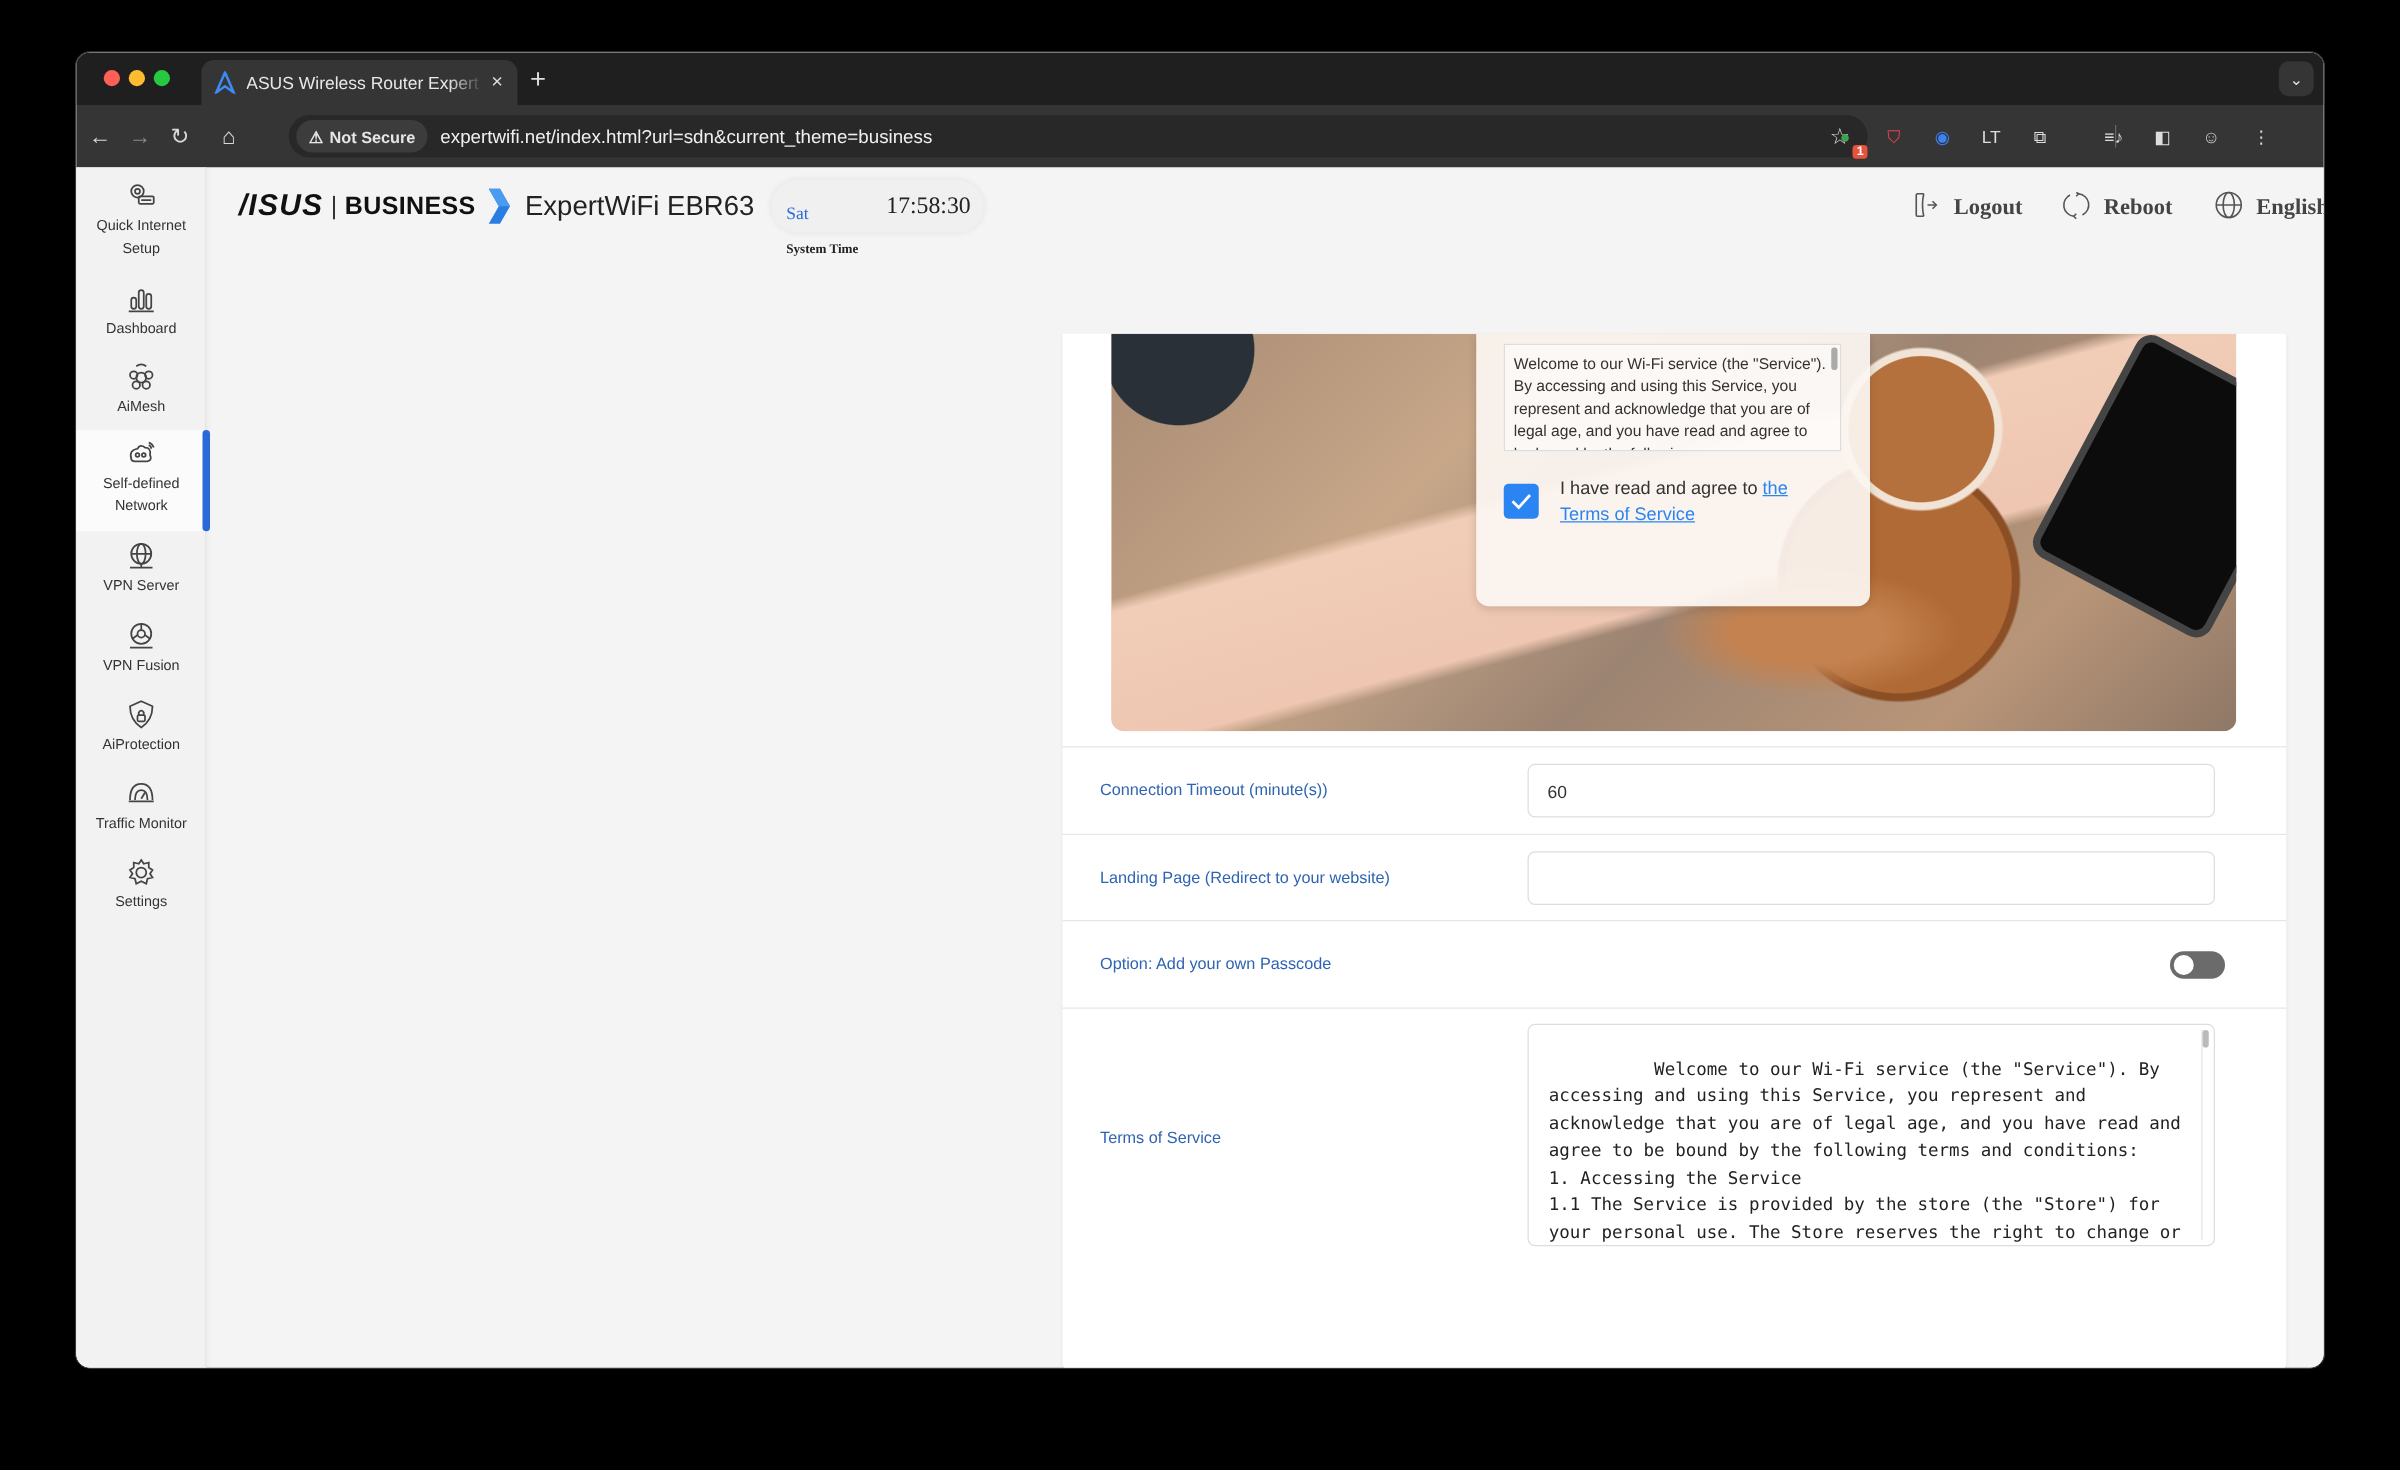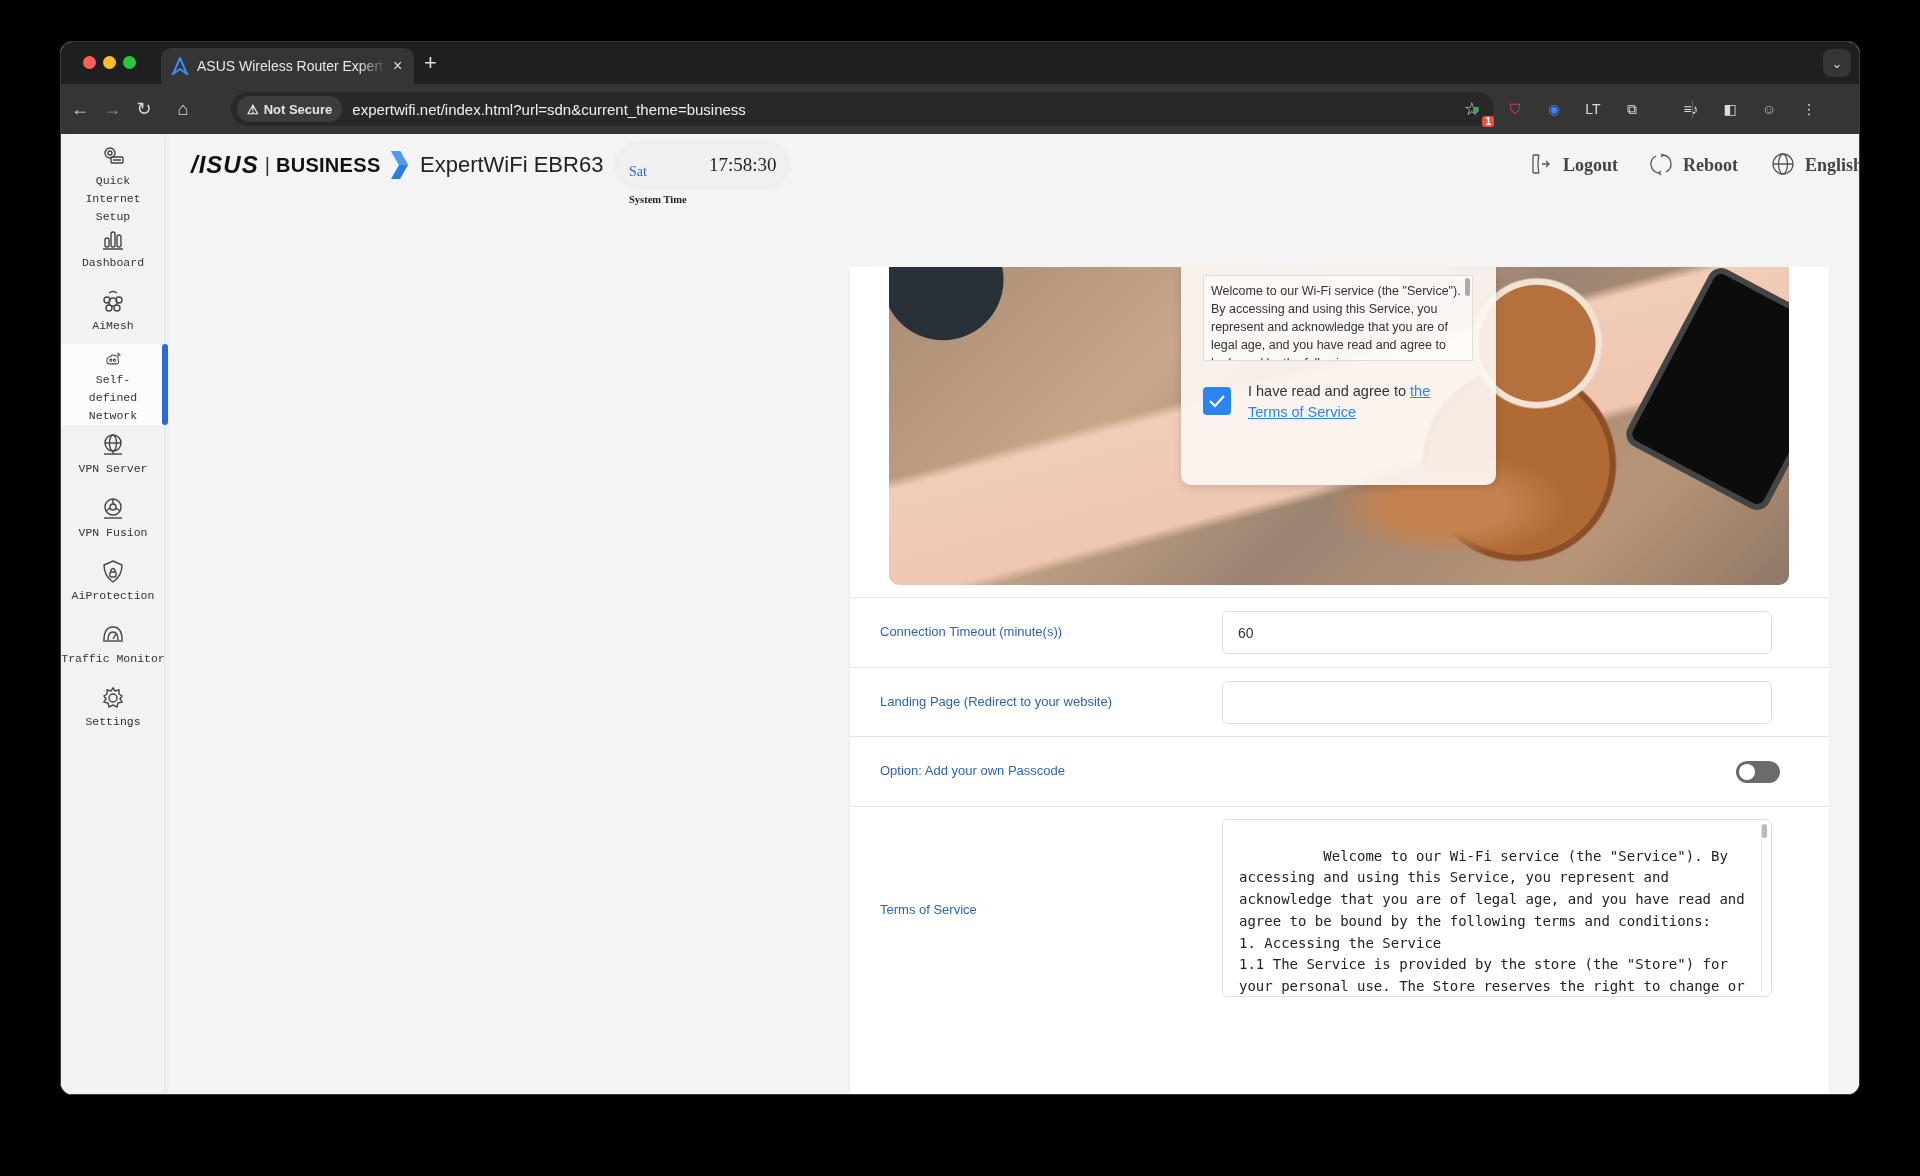--- a/index.html
+++ b/index.html
@@ -31,21 +31,21 @@
   .ext-badge { position: absolute; right: -6px; bottom: -6px; background: #e5533d; color: #fff; font-size: 10px; border-radius: 3px; padding: 0 3px; font-weight: bold; }
   .tb-sep { position: absolute; left: 1631px; top: 16px; width: 1px; height: 18px; background: #666; }
 
   
   .page { position: absolute; left: 0; top: 92px; width: 100%; height: 962px; background: #f4f4f4; }
 
   
   .sidebar { position: absolute; left: 0; top: 0; width: 104px; height: 100%; background: #f2f2f2; border-right: 1px solid #e6e6e6; box-shadow: 2px 0 4px rgba(0,0,0,0.04); }
   .side-item { position: absolute; left: 0; width: 104px; display: flex; flex-direction: column; align-items: center; cursor: pointer; text-align: center; }
   .side-item svg { width: 26px; height: 26px; stroke: #444; fill: none; stroke-width: 1.4; }
-  .side-label { font-family: Liberation Mono, monospace; font-size: 11.5px; color: #333; line-height: 18px; margin-top: 2px; }
+  .side-label { font-family: Liberation Sans, sans-serif; font-size: 11.5px; color: #333; line-height: 18px; margin-top: 2px; }
   .side-item.active { background: #fbfbfb; }
   .active-bar { position: absolute; right: -4px; top: 210px; width: 6px; height: 81px; background: #2a6ad8; border-radius: 3px; }
 
   
   .header { position: absolute; left: 104px; top: 0; right: 0; height: 62px; }
   .logo { position: absolute; left: 26px; top: 16px; display: flex; align-items: center; }
   .asus-word { font-family: "Liberation Sans", sans-serif; font-weight: bold; font-style: italic; font-size: 24px; letter-spacing: 1px; color: #111; }
   .logo-sep { font-size: 20px; color: #333; margin: 0 6px; }
   .business { font-family: "Liberation Sans", sans-serif; font-weight: bold; font-size: 20px; color: #111; letter-spacing: 0.3px; }
   .chevron { margin-left: 8px; width: 20px; height: 30px; }

